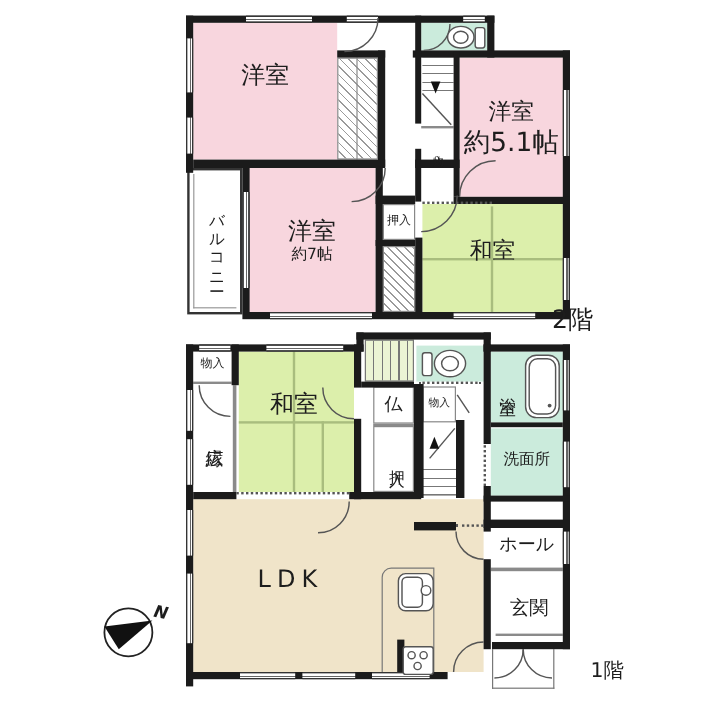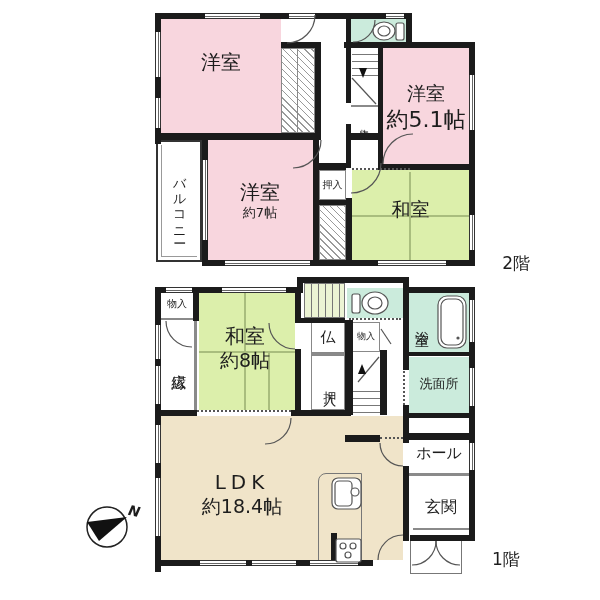--- a/index.html
+++ b/index.html
@@ -220,36 +220,34 @@
   <div class="label" style="left:207px;top:180px;width:106px;font-size:20px;">
     <div>洋室</div>
     <div style="font-size:13px;">約7帖</div>
   </div>
   <div class="label" style="left:352px;top:198px;width:117px;font-size:19px;">
     <div>和室</div>
   </div>
   <div class="label vtext" style="left:171px;top:150px;height:108px;font-size:13px;">バルコニー</div>
   <div class="label" style="left:319px;top:179px;width:27px;font-size:10px;">押入</div>
   <div class="label vtext" style="left:358px;top:110px;height:24px;font-size:9px;letter-spacing:0;">物入</div>
-  <div class="label" style="left:480px;top:253px;width:50px;font-size:17px;text-align:right;">2階</div>
+  <div class="label" style="left:460px;top:253px;width:50px;font-size:21px;text-align:left;">2階</div>
 
   <div class="label" style="left:161px;top:298px;width:32px;font-size:10px;">物入</div>
   <div class="label vtext" style="left:169px;top:335px;height:58px;font-size:15px;">広縁</div>
   <div class="label" style="left:195px;top:324px;width:100px;font-size:20px;">
     <div>和室</div>
-    <div style="font-size:19px;">約8帖</div>
   </div>
   <div class="label" style="left:311px;top:328px;width:34px;font-size:15px;">仏</div>
   <div class="label" style="left:352px;top:331px;width:28px;font-size:9px;">物入</div>
   <div class="label vtext" style="left:321px;top:358px;height:50px;font-size:13px;">押入</div>
   <div class="label vtext" style="left:413px;top:297px;height:50px;font-size:14px;">浴室</div>
   <div class="label" style="left:409px;top:376px;width:60px;font-size:13px;">洗面所</div>
   <div class="label" style="left:163px;top:470px;width:158px;">
     <div style="font-size:20px;letter-spacing:5px;">LDK</div>
-    <div style="font-size:19px;">約18.4帖</div>
   </div>
   <div class="label" style="left:409px;top:444px;width:60px;font-size:15px;">ホール</div>
   <div class="label" style="left:413px;top:497px;width:56px;font-size:16px;">玄関</div>
   <div class="label" style="left:492px;top:549px;width:50px;font-size:17px;text-align:left;">1階</div>
 
   <div class="label" style="left:124px;top:503px;width:20px;font-size:14px;font-weight:bold;font-style:italic;transform:rotate(12deg);">N</div>
 
 </div>
 
 </body></html>

